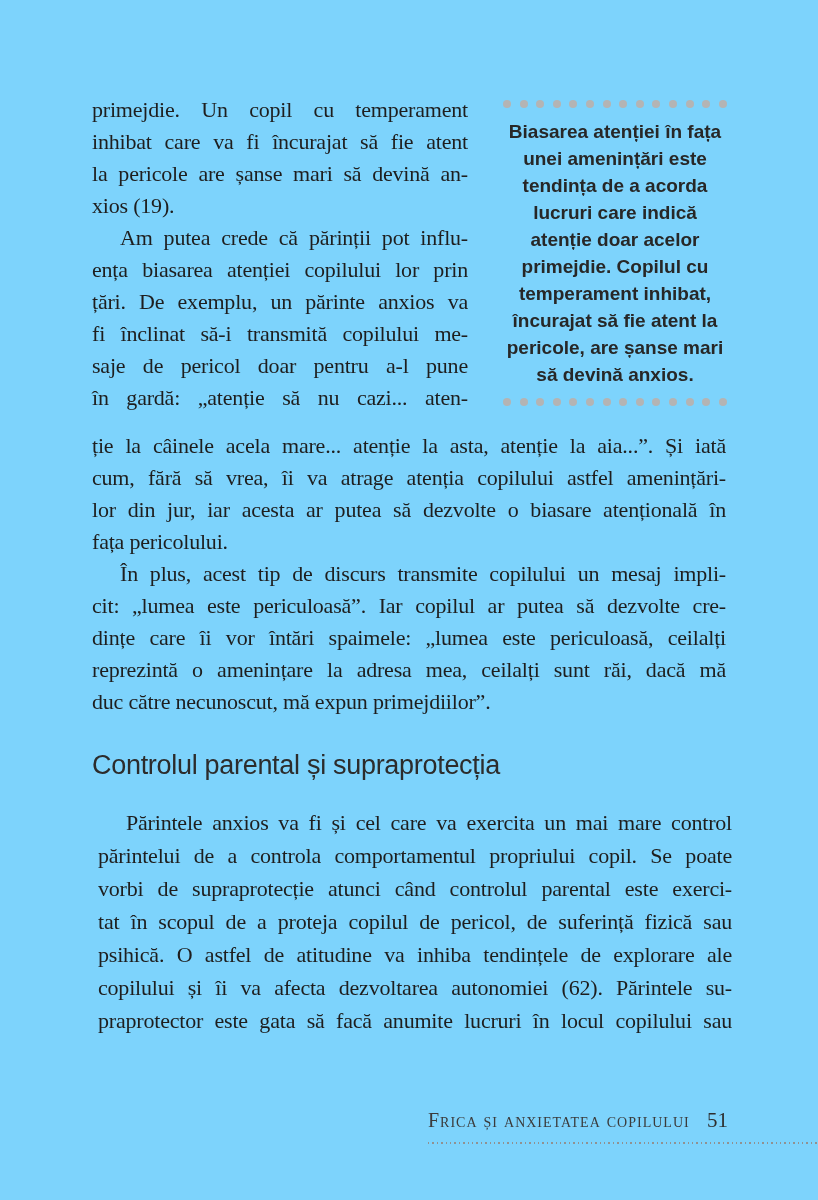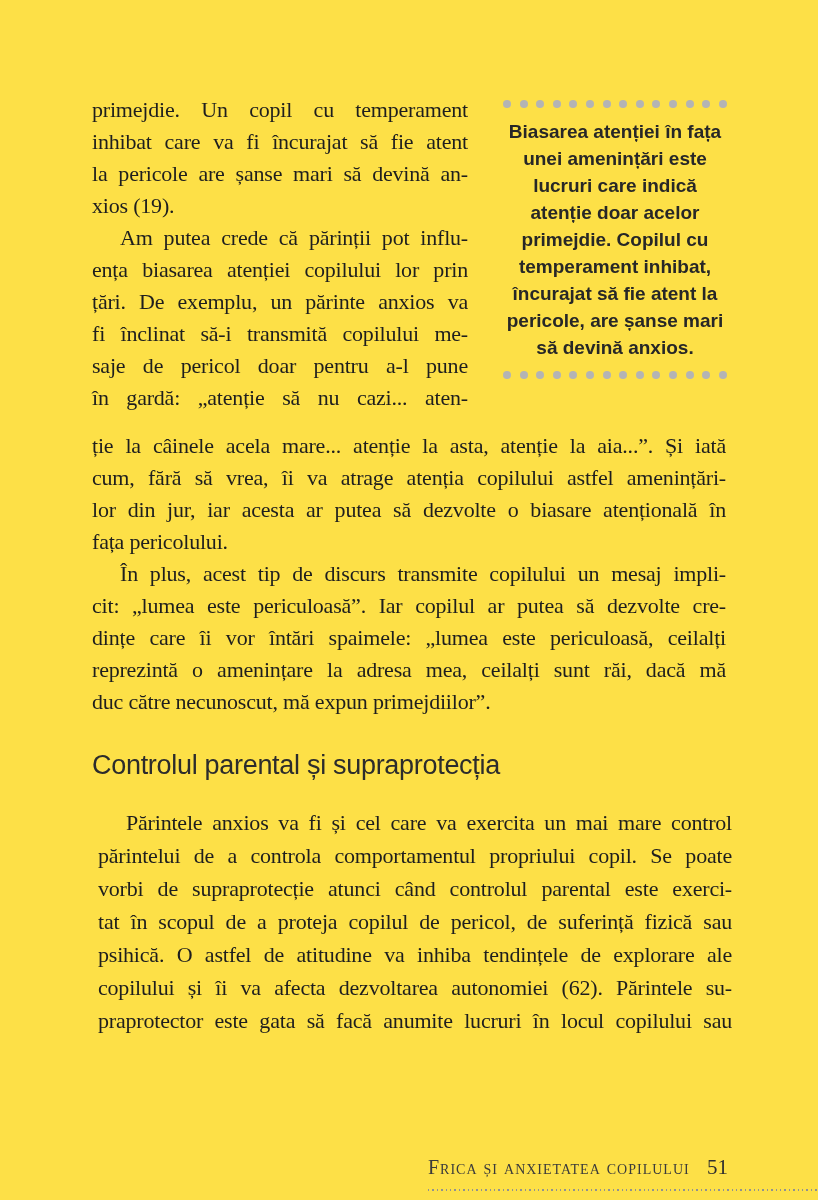--- a/index.html
+++ b/index.html
@@ -1,20 +1,20 @@
 <!DOCTYPE html>
 <html lang="ro"><head>
 <meta charset="utf-8">
 <style>
   html, body { margin: 0; padding: 0; background: #ffffff; }
   #page {
     position: relative;
     width: 818px;
     height: 1200px;
-    background: #fde047;
+    background: #7dd3fc;
     overflow: hidden;
     font-family: "Liberation Serif", "DejaVu Serif", serif;
     color: #1e1e1e;
   }
 
   
   .textblock {
     position: absolute;
     font-size: 22px;
     line-height: 32px;
@@ -69,21 +69,20 @@
   
   #footer {
     position: absolute;
     left: 428px; top: 1108px; width: 390px;
   }
   #footer-row {
     display: flex;
     align-items: baseline;
     width: 300px;
     justify-content: space-between;
-    margin-top: 47px;
   }
   #running-title {
     font-variant: small-caps;
     font-size: 20px;
     letter-spacing: 1px;
     color: #3b3b3b;
   }
   #page-number {
     font-size: 21px;
     color: #2e2e2e;
@@ -130,20 +129,21 @@
         <span class="dot"></span>
         <span class="dot"></span>
         <span class="dot"></span>
         <span class="dot"></span>
         <span class="dot"></span>
         <span class="dot"></span>
       </div>
     <div id="callout-text">
         <div>Biasarea atenției în fața</div>
         <div>unei amenințări este</div>
+        <div>tendința de a acorda</div>
         <div>lucruri care indică</div>
         <div>atenție doar acelor</div>
         <div>primejdie. Copilul cu</div>
         <div>temperament inhibat,</div>
         <div>încurajat să fie atent la</div>
         <div>pericole, are șanse mari</div>
         <div>să devină anxios.</div>
       </div>
     <div class="dots-row">
         <span class="dot"></span>

